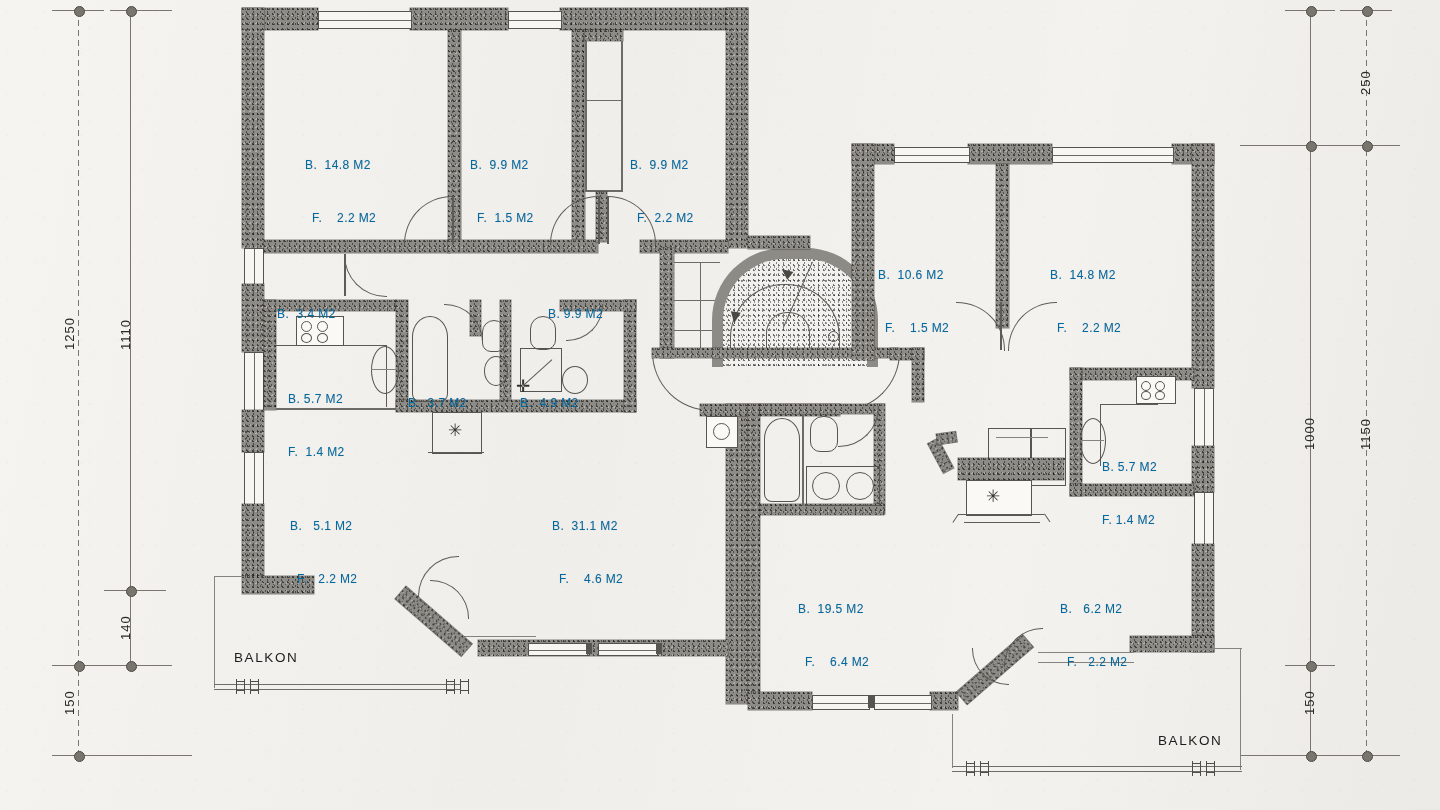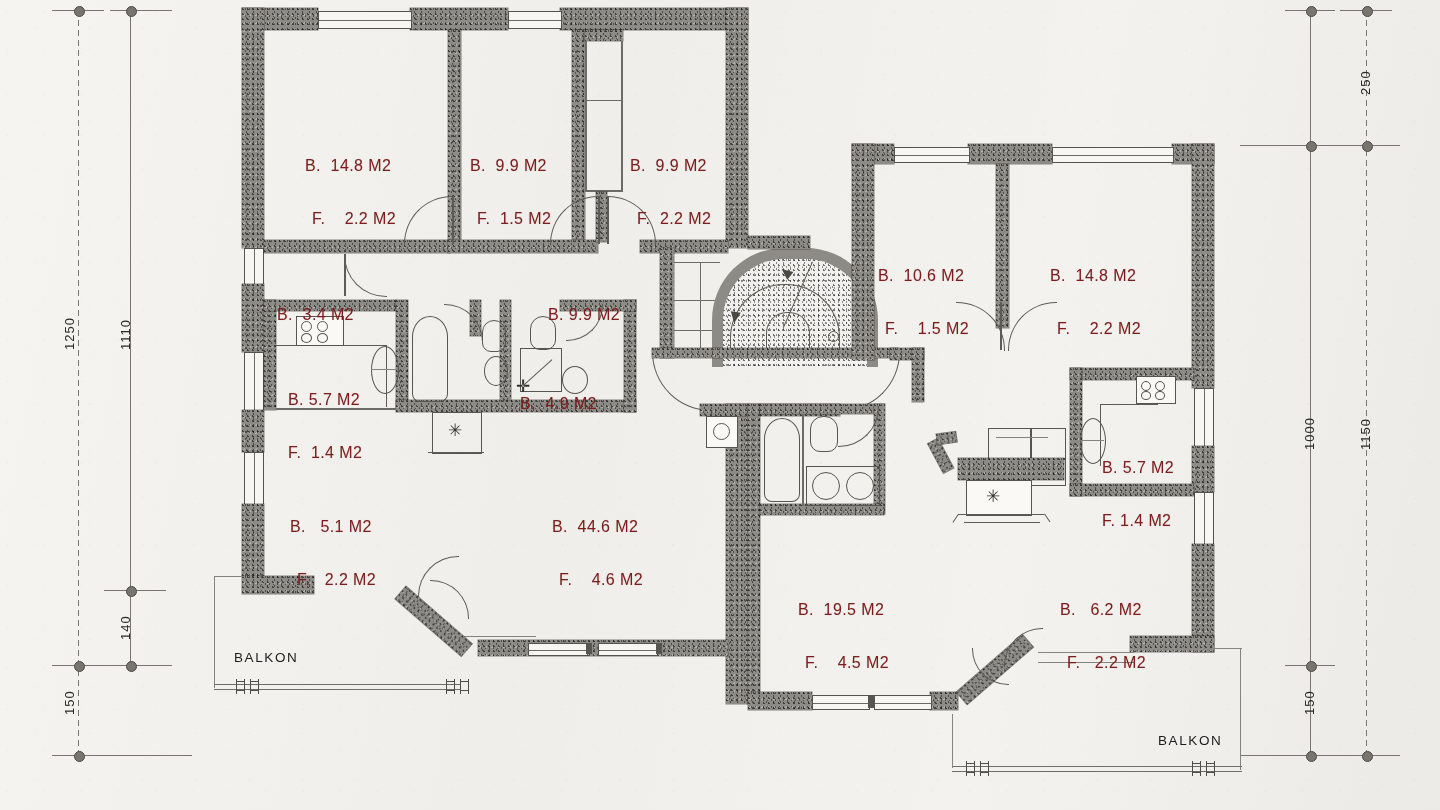--- a/index.html
+++ b/index.html
@@ -42,21 +42,21 @@
   .win.h::after{content:"";position:absolute;left:0;right:0;top:50%;height:0;border-top:.5px solid #6b6964;}
   .win.v::after{content:"";position:absolute;top:0;bottom:0;left:50%;width:0;border-left:.5px solid #6b6964;}
   
   .ln{position:absolute;background:#5d5b56;}
   .ln2{position:absolute;background:#85837e;}
   .box{position:absolute;border:.9px solid #57554f;background:transparent;}
   .boxf{position:absolute;border:.9px solid #57554f;background:#faf9f6;}
   .rnd{position:absolute;border:.9px solid #57554f;border-radius:50%;background:transparent;}
   .cap{position:absolute;border:.9px solid #57554f;border-radius:40px 40px 18px 18px/46px 46px 18px 18px;}
   
-  .lbl{position:absolute;white-space:pre;color:#7f1d1d;font-size:16px;letter-spacing:.4px;line-height:17.5px;
+  .lbl{position:absolute;white-space:pre;color:#0369a1;font-size:12px;letter-spacing:.4px;line-height:17.5px;
        font-family:"Liberation Sans",sans-serif;text-shadow:0 0 1px rgba(0,0,0,.18);}
   .lbl .n{padding-left:7px;}
   .balk{position:absolute;color:#1d1c1a;font-size:13.5px;letter-spacing:1.6px;}
   
   .dimline{position:absolute;background:#78766f;}
   .dimline.dash{background:repeating-linear-gradient(to bottom,#78766f 0 6px,transparent 6px 10px);}
   .node{position:absolute;width:9px;height:9px;border-radius:50%;background:#77756e;border:1px solid #4c4a45;}
   .tick{position:absolute;background:#78766f;height:1px;}
   .dimtxt{position:absolute;color:#2a2926;font-size:13px;letter-spacing:1px;
           transform:rotate(-90deg);transform-origin:0 0;white-space:nowrap;}
@@ -359,46 +359,49 @@
     <div class="lbl" style="left:277px;top:271px;">
       <div>B.  3.4 M2</div>
     </div>
     <div class="lbl" style="left:548px;top:271px;">
       <div>B. 9.9 M2</div>
     </div>
     <div class="lbl" style="left:288px;top:356px;">
       <div>B. 5.7 M2</div>
       <div>F.  1.4 M2</div>
     </div>
+    <div class="lbl" style="left:408px;top:360px;">
+      <div>B.  3.7 M2</div>
+    </div>
     <div class="lbl" style="left:520px;top:360px;">
       <div>B.  4.9 M2</div>
     </div>
     <div class="lbl" style="left:290px;top:483px;">
       <div>B.   5.1 M2</div>
       <div class="n">F.   2.2 M2</div>
     </div>
     <div class="lbl" style="left:552px;top:483px;">
-      <div>B.  44.6 M2</div>
+      <div>B.  31.1 M2</div>
       <div class="n">F.    4.6 M2</div>
     </div>
     <div class="lbl" style="left:878px;top:232px;">
       <div>B.  10.6 M2</div>
       <div class="n">F.    1.5 M2</div>
     </div>
     <div class="lbl" style="left:1050px;top:232px;">
       <div>B.  14.8 M2</div>
       <div class="n">F.    2.2 M2</div>
     </div>
     <div class="lbl" style="left:1102px;top:424px;">
       <div>B. 5.7 M2</div>
       <div>F. 1.4 M2</div>
     </div>
     <div class="lbl" style="left:798px;top:566px;">
       <div>B.  19.5 M2</div>
-      <div class="n">F.    4.5 M2</div>
+      <div class="n">F.    6.4 M2</div>
     </div>
     <div class="lbl" style="left:1060px;top:566px;">
       <div>B.   6.2 M2</div>
       <div class="n">F.   2.2 M2</div>
     </div>
     <div class="balk" style="left:234px;top:650px;">BALKON</div>
     <div class="balk" style="left:1158px;top:733px;">BALKON</div>
   </div>
 
 </div>

